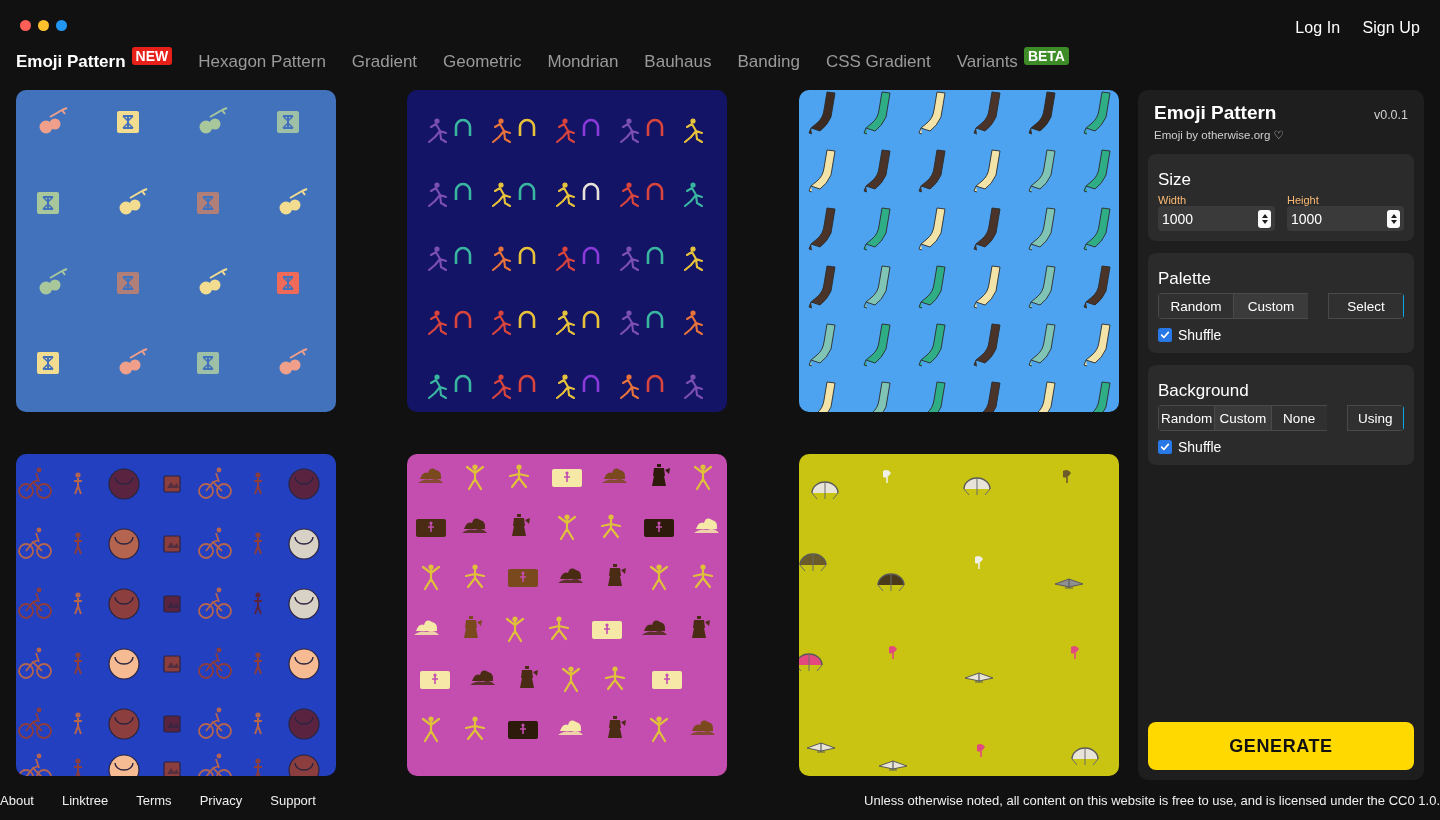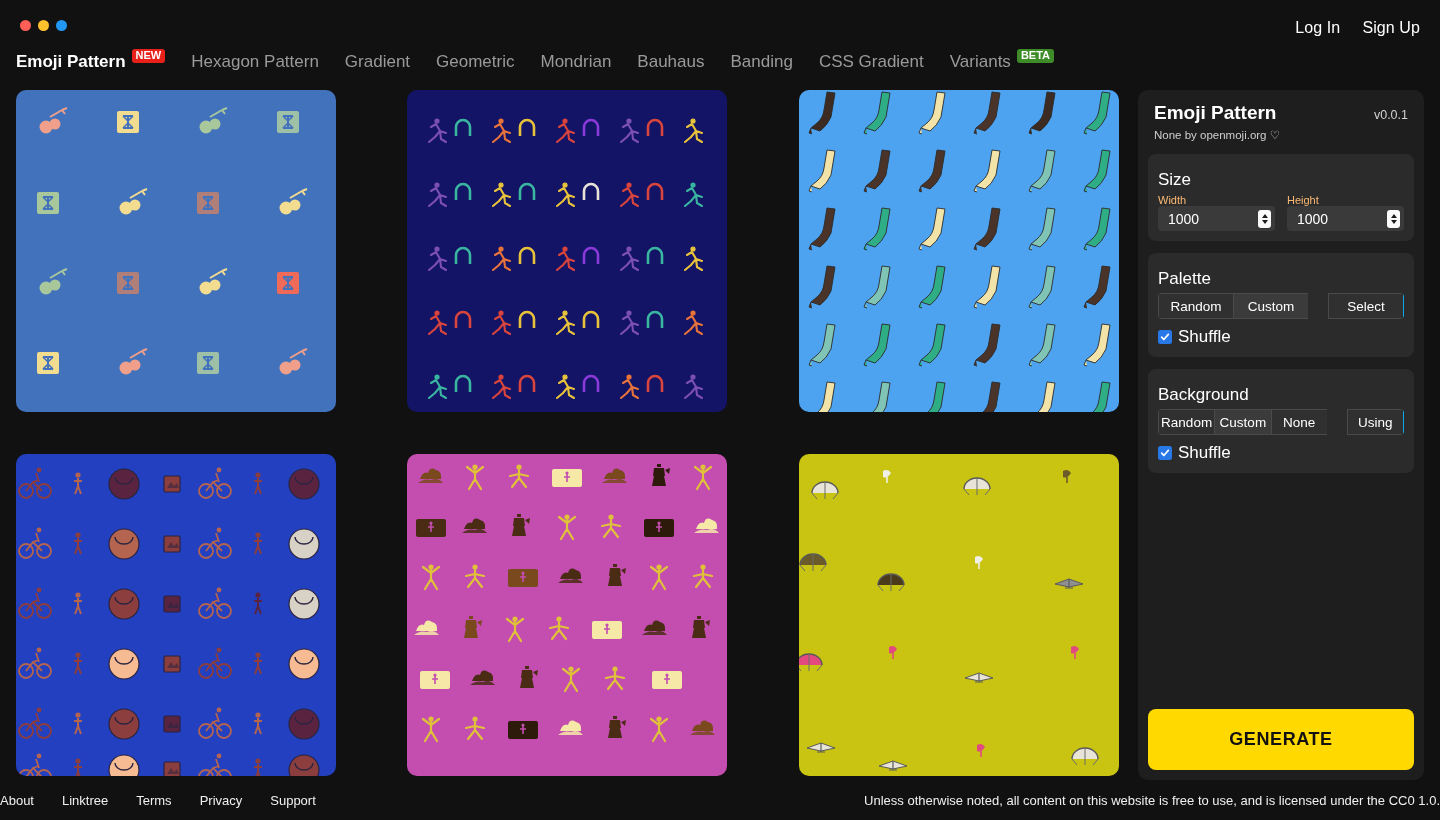--- a/index.html
+++ b/index.html
@@ -63,21 +63,21 @@
     display: flex;
     align-items: center;
     gap: 6px;
     font-size: 17px;
     color: #9a9a9a;
     text-decoration: none;
     white-space: nowrap;
   }
   .nav-item.active { color: #ffffff; font-weight: 700; }
   .badge {
-    font-size: 11px;
+    font-size: 14px;
     font-weight: 700;
     padding: 1.5px 4px 2px;
     border-radius: 3px;
     color: #ffffff;
     line-height: 1;
     position: relative;
     top: -6px;
   }
   .badge.new { background: #e8201a; }
   .badge.beta { background: #3e8c27; }
@@ -156,21 +156,21 @@
     font-size: 11px;
     color: #fdba74;
     margin-bottom: 0;
   }
   .num-wrap {
     display: flex;
     align-items: center;
     background: #3a3a3a;
     border-radius: 4px;
     height: 25px;
-    padding: 0 4px 0 10px;
+    padding: 0 4px 0 4px;
   }
   .num-wrap input {
     flex: 1;
     background: transparent;
     border: none;
     outline: none;
     color: #ffffff;
     font-size: 14px;
     font-family: "Liberation Sans", sans-serif;
     width: 100%;
@@ -228,27 +228,27 @@
     width: 14px;
     height: 14px;
     border-radius: 2.5px;
     background: #2878e8;
     display: flex;
     align-items: center;
     justify-content: center;
     flex: none;
   }
   .cbox svg { width: 10px; height: 10px; }
-  .check-label { font-size: 17px; color: #ffffff; }
+  .check-label { font-size: 14px; color: #ffffff; }
 
   .spacer { flex: 1; }
 
   .generate {
     width: 100%;
-    height: 61px;
+    height: 48px;
     background: #ffd900;
     color: #111111;
     font-size: 18px;
     font-weight: 700;
     letter-spacing: .6px;
     border: none;
     border-radius: 8px;
     cursor: pointer;
     font-family: "Liberation Sans", sans-serif;
   }
@@ -1076,21 +1076,21 @@
       </svg>
     </div>
 
   </div>
 
   <aside class="panel">
     <div class="panel-head">
       <span class="panel-title">Emoji Pattern</span>
       <span class="panel-version">v0.0.1</span>
     </div>
-    <div class="panel-sub">None by openmoji.org ♡</div>
+    <div class="panel-sub">Emoji by otherwise.org ♡</div>
 
     <div class="section">
       <div class="section-title">Size</div>
       <div class="field-row">
         <div class="field">
           <label>Width</label>
           <div class="num-wrap">
             <input type="text" value="1000" style="">
             <span class="spinner">
                 <i class="up"></i>

